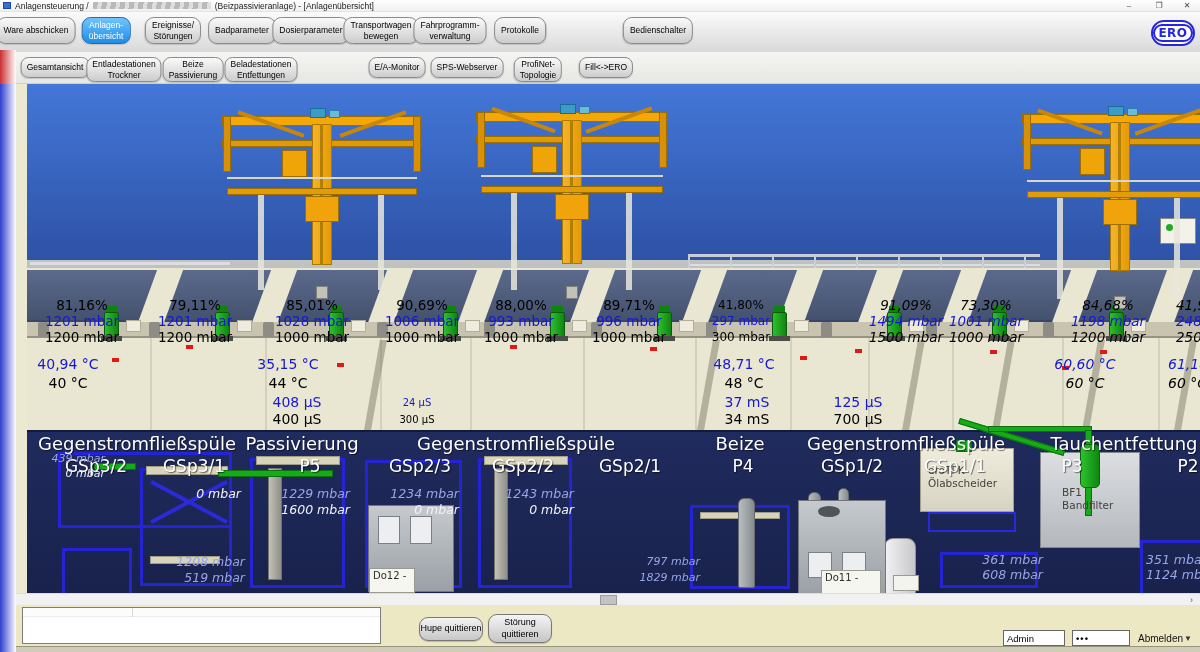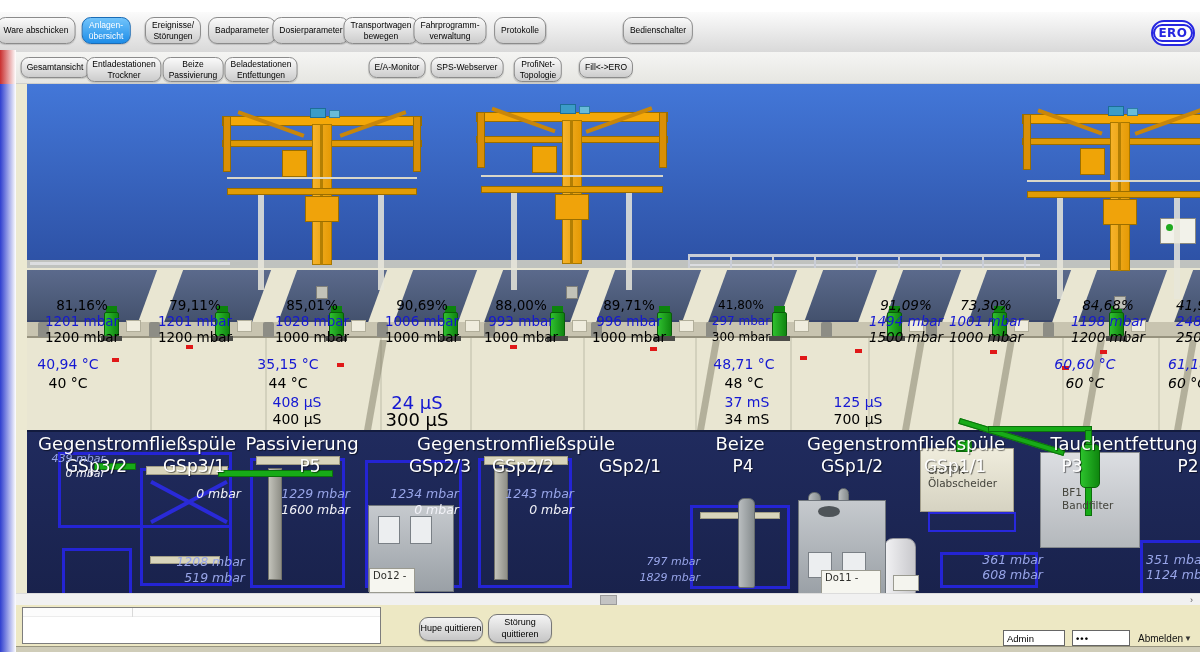--- a/index.html
+++ b/index.html
@@ -126,20 +126,31 @@
   .logout{position:absolute;font-size:10px;color:#111;}
   .logout-arrow{position:absolute;font-size:8px;color:#333;}
   .bottomedge{position:absolute;left:0;top:646px;width:1200px;height:6px;background:#cfccb8;
               border-top:1px solid #98957f;z-index:9;}
 </style>
 </head>
 <body>
 
 <div id="app">
 
+  <div class="titlebar">
+    <span class="appicon"></span>
+    <span class="titletext">
+      <span>Anlagensteuerung /</span>
+      <span class="redact"></span>
+      <span>(Beizpassivieranlage) - [Anlagenübersicht]</span>
+    </span>
+    <span class="wctrl" style="left:1118px">–</span>
+    <span class="wctrl" style="left:1148px">❐</span>
+    <span class="wctrl" style="left:1176px">✕</span>
+  </div>
 
   <div class="toolbarzone" id="tb1">
       <div class="tbtn" style="left: 36px; top: 5px;">Ware abschicken</div>
       <div class="tbtn active" style="left: 106px; top: 5px;">Anlagen-
 übersicht</div>
       <div class="tbtn" style="left: 173px; top: 5px;">Ereignisse/
 Störungen</div>
       <div class="tbtn" style="left: 242px; top: 5px;">Badparameter</div>
       <div class="tbtn" style="left: 311px; top: 5px;">Dosierparameter</div>
       <div class="tbtn" style="left: 381px; top: 5px;">Transportwagen
@@ -395,21 +406,21 @@
         <div class="mlabel-bare" style="left: 1062px; top: 402px; width: 72px; height: 28px;">
           <div>BF1</div>
           <div>Bandfilter</div>
         </div>
         <div class="st-name" style="left: 137px; top: 349px;">Gegenstromfließspüle</div>
         <div class="st-sub" style="left: 96px; top: 372px;">GSp3/2</div>
         <div class="st-sub" style="left: 194px; top: 372px;">GSp3/1</div>
         <div class="st-name" style="left: 302px; top: 349px;">Passivierung</div>
         <div class="st-sub" style="left: 310px; top: 372px;">P5</div>
         <div class="st-name" style="left: 516px; top: 349px;">Gegenstromfließspüle</div>
-        <div class="st-sub" style="left: 440px; top: 372px;">GSp2/3</div>
+        <div class="st-sub" style="left: 420px; top: 372px;">GSp2/3</div>
         <div class="st-sub" style="left: 523px; top: 372px;">GSp2/2</div>
         <div class="st-sub" style="left: 630px; top: 372px;">GSp2/1</div>
         <div class="st-name" style="left: 740px; top: 349px;">Beize</div>
         <div class="st-sub" style="left: 743px; top: 372px;">P4</div>
         <div class="st-name" style="left: 906px; top: 349px;">Gegenstromfließspüle</div>
         <div class="st-sub" style="left: 852px; top: 372px;">GSp1/2</div>
         <div class="st-sub" style="left: 955px; top: 372px;">GSp1/1</div>
         <div class="st-name" style="left: 1124px; top: 349px;">Tauchentfettung</div>
         <div class="st-sub" style="left: 1072px; top: 372px; text-align: right;">P3</div>
         <div class="st-sub" style="left: 1188px; top: 372px;">P2</div>
@@ -473,21 +484,21 @@
           <div class="gl-k">40 °C</div>
         </div>
         <div class="gauge" style="top: 271px; font-size: 14px; line-height: 19px; left: 288px; transform: translateX(-50%); text-align: center;">
           <div class="gl-b">35,15 °C</div>
           <div class="gl-k">44 °C</div>
         </div>
         <div class="gauge" style="top: 310px; font-size: 14px; line-height: 17px; left: 297px; transform: translateX(-50%); text-align: center;">
           <div class="gl-b">408 µS</div>
           <div class="gl-k">400 µS</div>
         </div>
-        <div class="gauge" style="top: 310px; font-size: 18px; line-height: 17px; left: 417px; transform: translateX(-50%); text-align: center;">
+        <div class="gauge" style="top: 310px; font-size: 10px; line-height: 17px; left: 417px; transform: translateX(-50%); text-align: center;">
           <div class="gl-b">24 µS</div>
           <div class="gl-k">300 µS</div>
         </div>
         <div class="gauge" style="top: 271px; font-size: 14px; line-height: 19px; left: 744px; transform: translateX(-50%); text-align: center;">
           <div class="gl-b">48,71 °C</div>
           <div class="gl-k">48 °C</div>
         </div>
         <div class="gauge" style="top: 310px; font-size: 14px; line-height: 17px; left: 747px; transform: translateX(-50%); text-align: center;">
           <div class="gl-b">37 mS</div>
           <div class="gl-k">34 mS</div>

